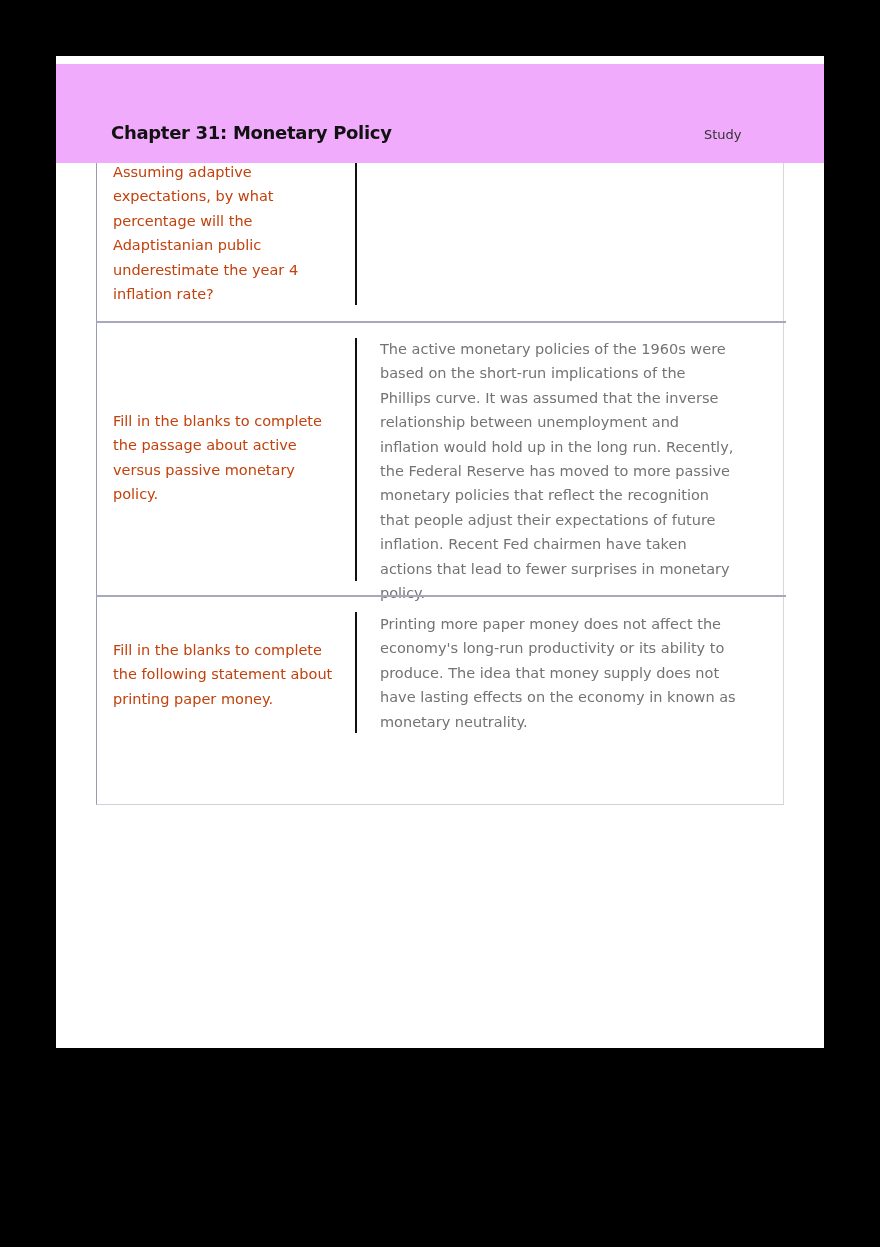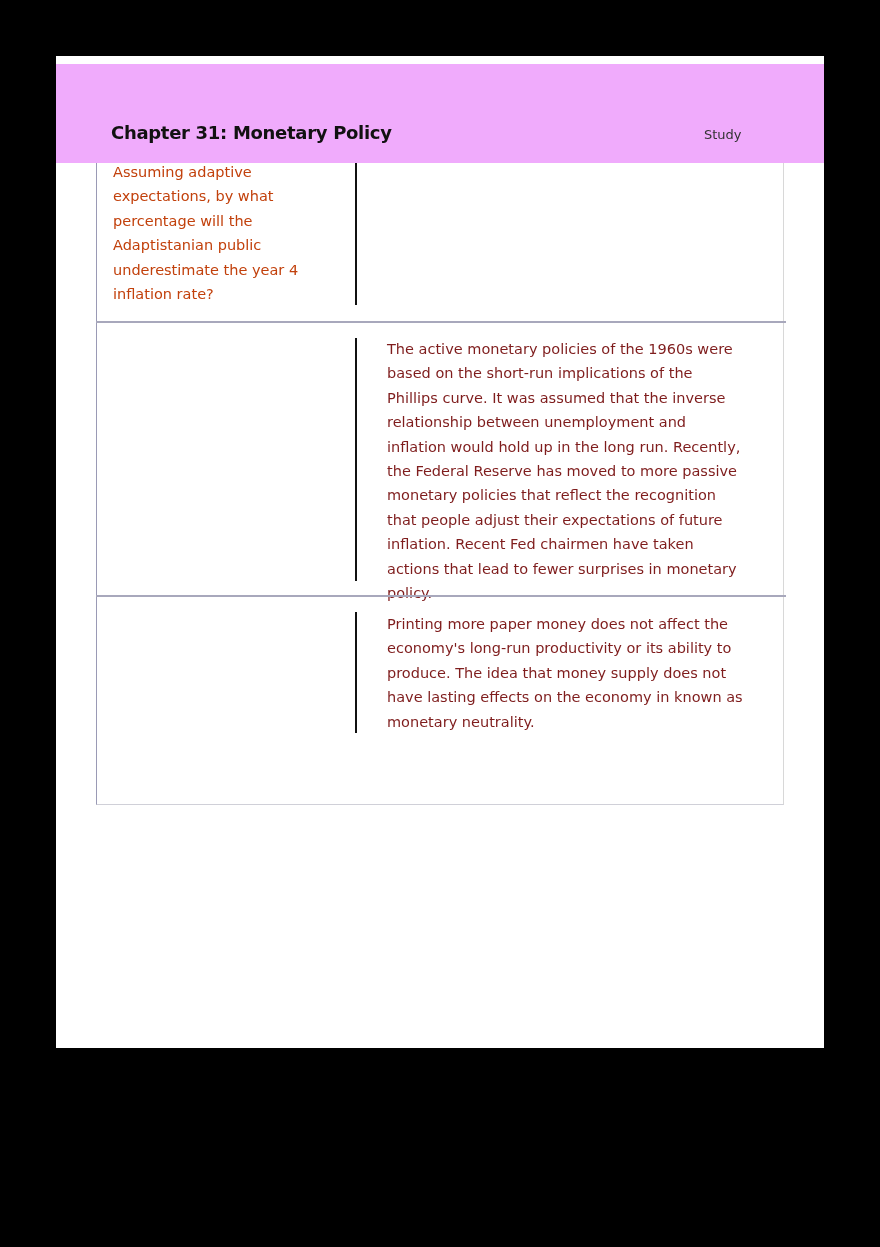--- a/index.html
+++ b/index.html
@@ -5,21 +5,21 @@
     html, body { margin:0; padding:0; }
     body { width:880px; height:1247px; background:#000; position:relative; overflow:hidden; font-family:"DejaVu Sans", sans-serif; }
     .page { position:absolute; left:56px; top:56px; width:768px; height:992px; background:#fff; }
     .header { position:absolute; left:0; top:0; width:768px; height:99px; background:#f0abfc; z-index:2;margin-top:8px; }
     .title { position:absolute; left:55px; top:58px; font-size:18px; font-weight:bold; color:#111; letter-spacing:-0.3px; }
     .study { position:absolute; left:648px; top:63px; font-size:13px; color:#333; }
     .table { position:absolute; left:40px; top:99px; width:690px; }
     .row { position:absolute; left:0; width:688px; border-left:1px solid #9a9ab5; border-right:1px solid #d8d8d8; box-sizing:border-box; }
     .row .q { position:absolute; left:16px; width:220px; font-size:14.5px; line-height:24.4px; color:#c2410c; }
     .row .divider { position:absolute; left:258px; width:2px; background:#111; }
-    .row .a { position:absolute; left:290px; width:360px; font-size:14.5px; line-height:24.4px; color:#7f1d1d; }
+    .row .a { position:absolute; left:283px; width:360px; font-size:14.5px; line-height:24.4px; color:#737373; }
     .sep { position:absolute; left:0; width:690px; height:2px; background:#a8a8bc; }
   </style>
 </head>
 <body>
 
 <div class="page">
   <div class="header">
     <div class="title">Chapter 31: Monetary Policy</div>
     <div class="study">Study</div>
   </div>
@@ -27,23 +27,25 @@
   <div class="table">
 
     <div class="row" style="top:0; height:167px;">
       <div class="q" style="top:5px;">Assuming adaptive expectations, by what percentage will the Adaptistanian public underestimate the year 4 inflation rate?</div>
       <div class="divider" style="top:0; height:150px;"></div>
       <div class="a" style="top:5px;"></div>
     </div>
     <div class="sep" style="top:166px;"></div>
 
     <div class="row" style="top:168px; height:274px;">
+      <div class="q" style="top:86px;">Fill in the blanks to complete the passage about active versus passive monetary policy.</div>
       <div class="divider" style="top:15px; height:243px;"></div>
       <div class="a" style="top:14px;">The active monetary policies of the 1960s were based on the short-run implications of the Phillips curve. It was assumed that the inverse relationship between unemployment and inflation would hold up in the long run. Recently, the Federal Reserve has moved to more passive monetary policies that reflect the recognition that people adjust their expectations of future inflation. Recent Fed chairmen have taken actions that lead to fewer surprises in monetary policy.</div>
     </div>
     <div class="sep" style="top:440px;"></div>
 
     <div class="row" style="top:442px; height:208px; border-bottom:1px solid #d0d0d8;">
+      <div class="q" style="top:41px;">Fill in the blanks to complete the following statement about printing paper money.</div>
       <div class="divider" style="top:15px; height:121px;"></div>
       <div class="a" style="top:15px;">Printing more paper money does not affect the economy's long-run productivity or its ability to produce. The idea that money supply does not have lasting effects on the economy in known as monetary neutrality.</div>
     </div>
   </div>
 </div>
 
 </body></html>

